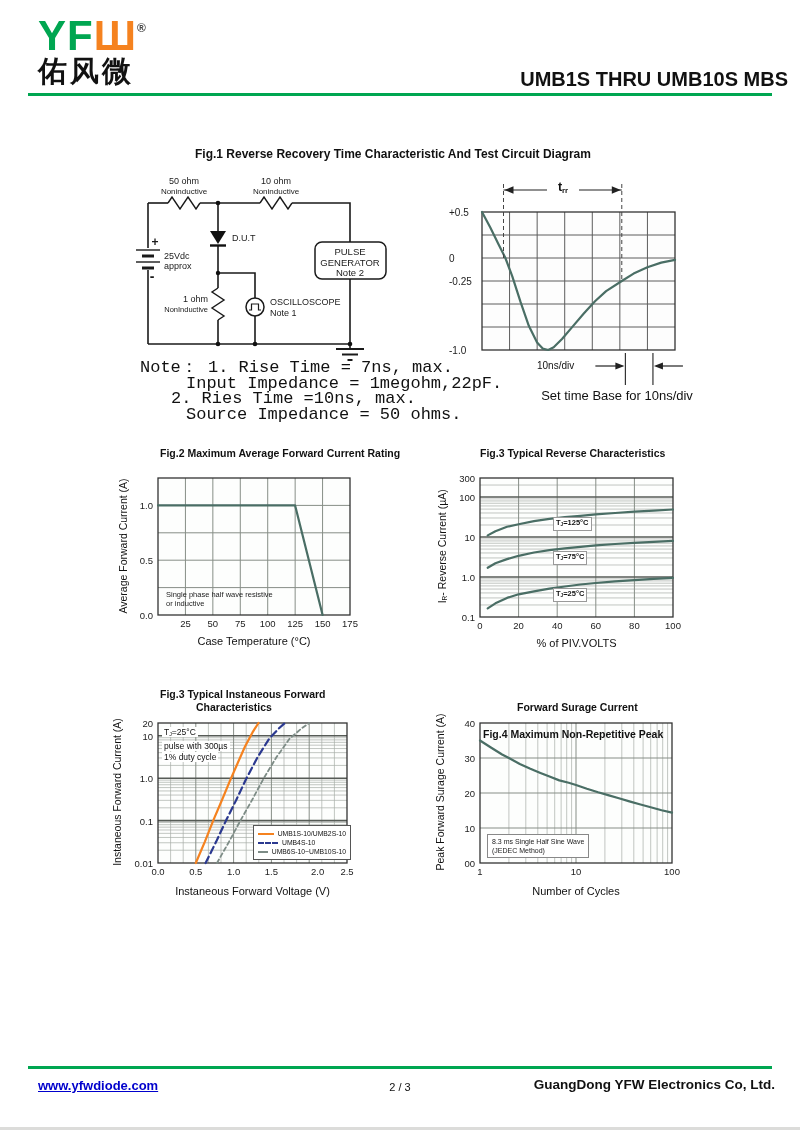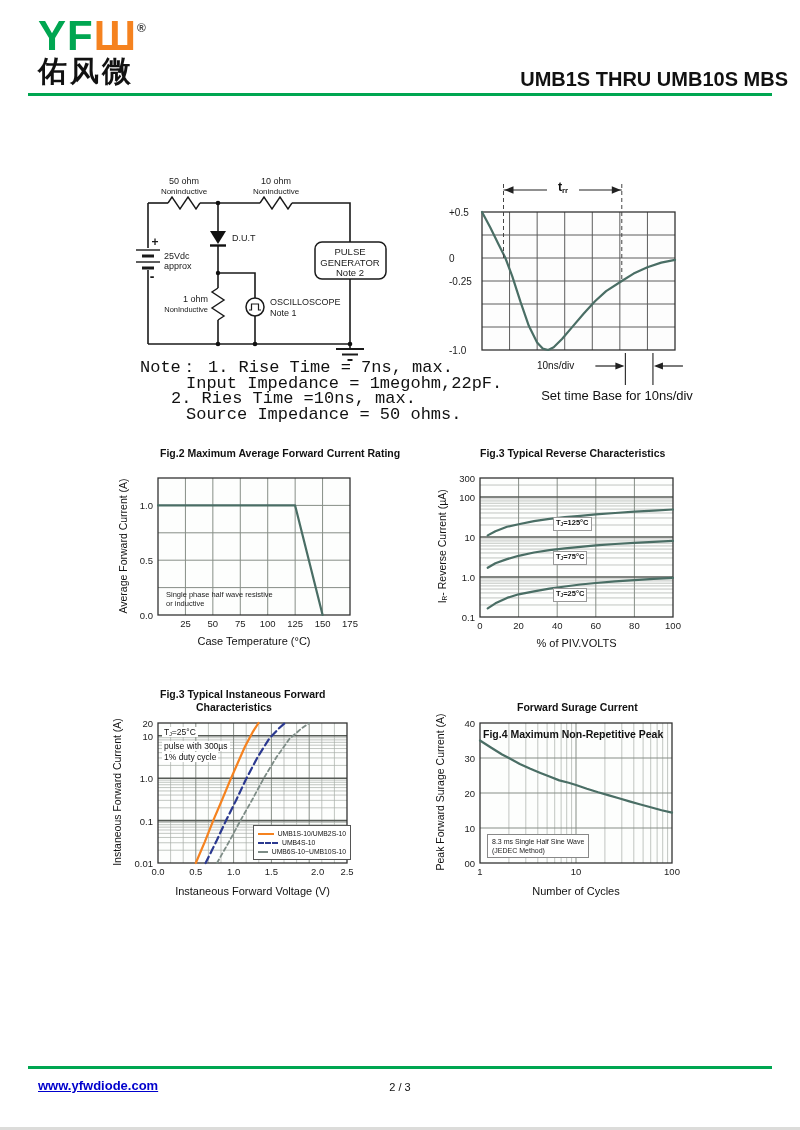--- a/index.html
+++ b/index.html
@@ -46,20 +46,21 @@
 
 <div class="page">
 
   <div class="abs" style="left:38px;top:8px;">
     <div class="logo-latin"><span style="color: rgb(0, 166, 81);">YF</span><span style="color: rgb(245, 130, 31);">Ш</span><span class="reg">®</span></div>
     <div class="logo-cn">佑风微</div>
   </div>
   <div class="abs doc-title" style="right:12px;top:68px;">UMB1S THRU UMB10S  MBS</div>
   <div class="rule" style="left: 28px; top: 93px; width: 744px; background: rgb(0, 166, 81);"></div>
 
+  <div class="fig-title" style="left:195px;top:147px;">Fig.1  Reverse Recovery Time Characteristic And Test Circuit Diagram</div>
 
   <svg class="abs circuit" style="left:130px;top:168px;" width="345" height="212" viewBox="0 0 345 212">
     <g stroke="#1a1a1a" stroke-width="1.6" fill="none">
 
       <path d="M18,35 H38"></path>
       <path d="M38,35 l4,-6 l8,12 l8,-12 l8,12 l4,-6" stroke-width="1.4"></path>
       <path d="M70,35 H130"></path>
       <path d="M130,35 l4,-6 l8,12 l8,-12 l8,12 l4,-6" stroke-width="1.4"></path>
       <path d="M162,35 H220 V74"></path>
 
@@ -380,14 +381,15 @@
       <div class="tick" style="left: 18px; top: 172px; width: 32px; text-align: right;">00</div>
       <div class="tick" style="left: 18px; top: 137px; width: 32px; text-align: right;">10</div>
       <div class="tick" style="left: 18px; top: 102px; width: 32px; text-align: right;">20</div>
       <div class="tick" style="left: 18px; top: 67px; width: 32px; text-align: right;">30</div>
       <div class="tick" style="left: 18px; top: 32px; width: 32px; text-align: right;">40</div>
     </div>
 
   <div class="rule" style="left: 28px; top: 1066px; width: 744px; background: rgb(0, 166, 81);"></div>
   <a class="abs footer-link" href="#" style="left: 38px; top: 1078px; color: rgb(0, 0, 204);">www.yfwdiode.com</a>
   <div class="abs footer-page" style="left:360px;top:1081px;width:80px;">2 / 3</div>
+  <div class="abs footer-co" style="right:25px;top:1077px;">GuangDong YFW Electronics Co, Ltd.</div>
   <div class="abs" style="left:0;top:1127px;width:800px;height:3px;background:#dcdcda;"></div>
 </div>
 
 </body></html>

